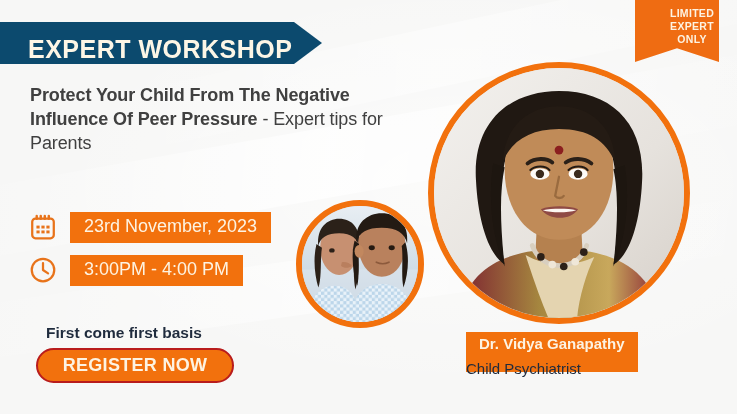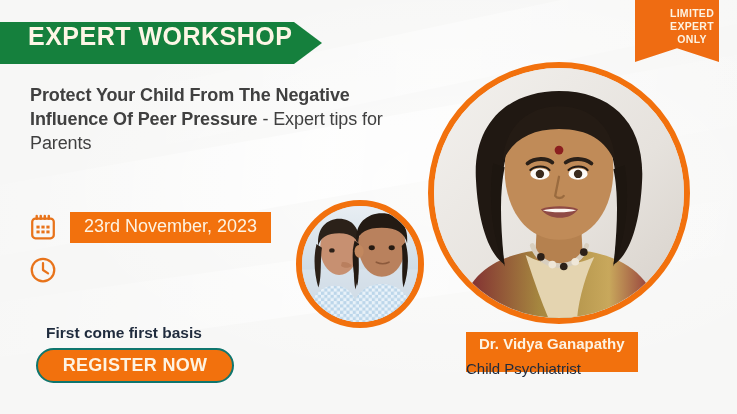--- a/index.html
+++ b/index.html
@@ -30,22 +30,22 @@
     position:absolute; inset:0;
     background:radial-gradient(ellipse at 62% 45%, rgba(255,255,255,0.55) 0%, rgba(243,243,242,0) 65%);
     pointer-events:none;
   }
 
   
   .ribbon {
     position:absolute;
     left:0; top:22px;
     width:322px; height:42px;
-    background:#15803d;
-    display:flex; align-items:flex-start;
+    background:#0c4a6e;
+    display:flex; align-items:flex-end;
     padding-left:28px;
     clip-path:polygon(0 0, calc(100% - 28px) 0, 100% 50%, calc(100% - 28px) 100%, 0 100%);
   }
   .ribbon-text {
     color:#fdf6e6;
     font-size:25px;
     font-weight:bold;
     letter-spacing:.5px;
     white-space:nowrap;
   }
@@ -92,21 +92,21 @@
     color:#1f2b3d;
     font-size:15.5px;
     font-weight:bold;
     text-align:center;
   }
   .cta-button {
     position:absolute;
     left:36px; top:348px;
     width:198px; height:35px;
     background:#f2710d;
-    border:2px solid #0f766e;
+    border:2px solid #b91c1c;
     border-radius:18px;
     display:flex; align-items:center; justify-content:center;
     color:#fdf3e2;
     font-size:18px;
     font-weight:bold;
     letter-spacing:.3px;
     cursor:pointer;
   }
 
   
@@ -211,20 +211,21 @@
       <rect x="19.6" y="19.7" width="3.4" height="3.1" fill="#e8731a"></rect>
     </svg>
     <span class="info-pill">23rd November, 2023</span>
   </div>
 
   <div class="info-row time">
     <svg class="info-icon" viewBox="0 0 32 32">
       <circle cx="16" cy="16" r="12" fill="none" stroke="#e8731a" stroke-width="2.4"></circle>
       <path d="M16 8.6 V16 L21.4 19.6" fill="none" stroke="#e8731a" stroke-width="2.4" stroke-linecap="round" stroke-linejoin="round"></path>
     </svg>
+    <span class="info-pill">3:00PM - 4:00 PM</span>
   </div>
 
   <div class="cta-note">First come first basis</div>
   <div class="cta-button">REGISTER NOW</div>
 
   <div class="photo-kids">
     <svg viewBox="0 0 128 128" preserveAspectRatio="xMidYMid slice">
       <defs>
         <linearGradient id="kidsBg" x1="0" y1="0" x2="0" y2="1">
           <stop offset="0%" stop-color="#e8eef3"></stop>

